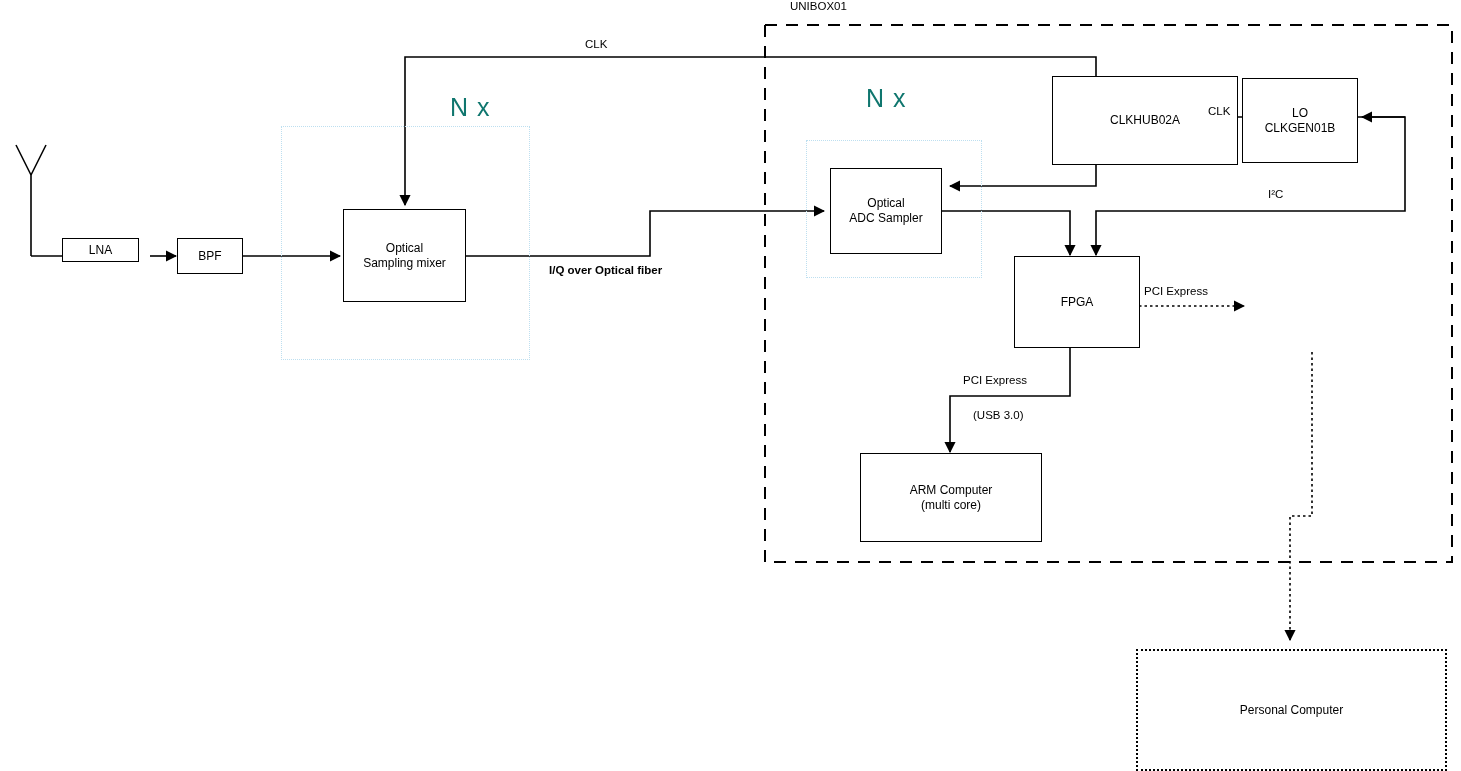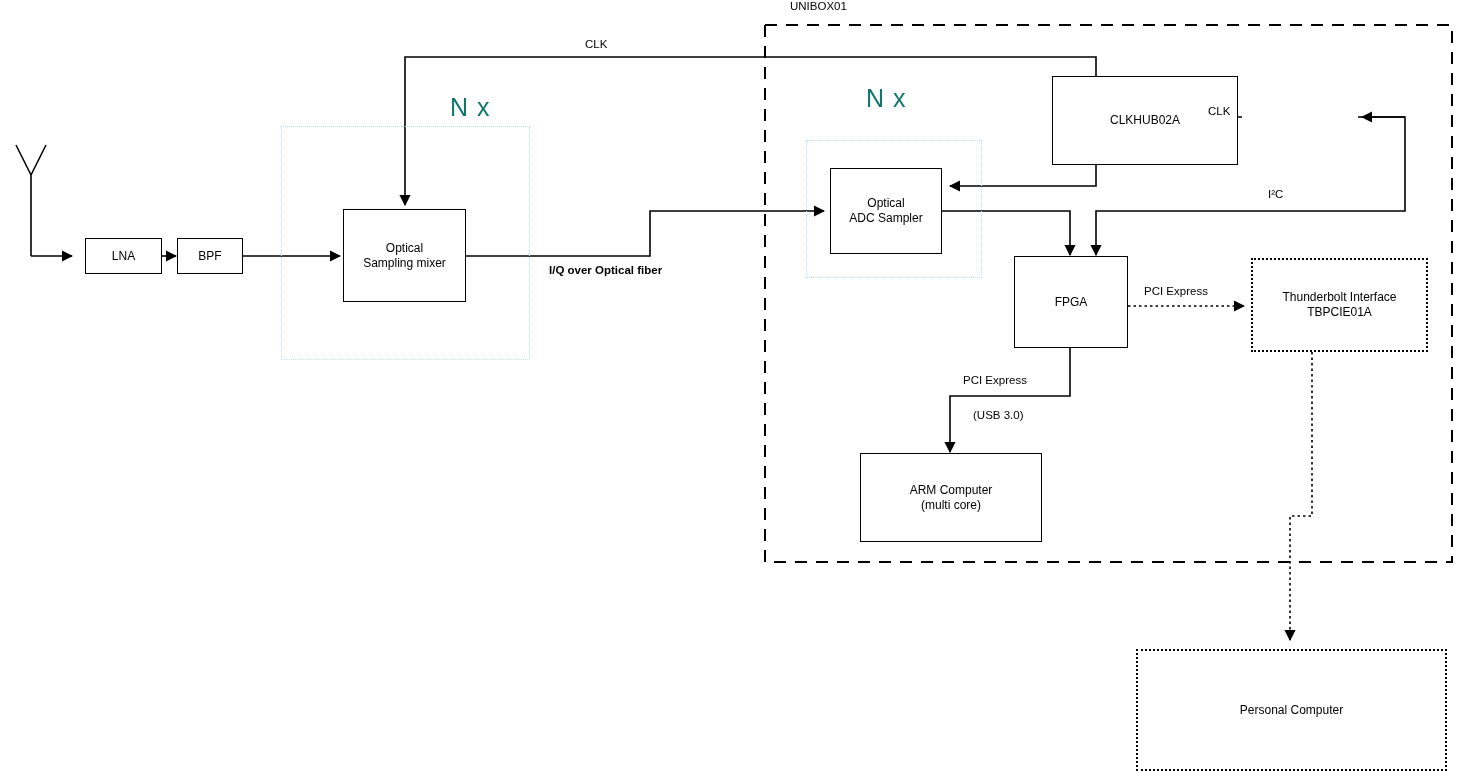--- a/index.html
+++ b/index.html
@@ -117,37 +117,37 @@
   </svg>
 
   <div class="unibox-label" style="left:790px; top:0px;text-align:right;">UNIBOX01</div>
 
   <div class="group-box" style="left:281px; top:126px; width:249px; height:234px;"></div>
   <div class="nx-label" style="left:450px; top:93px;">N x</div>
 
   <div class="group-box" style="left:806px; top:140px; width:176px; height:138px;"></div>
   <div class="nx-label" style="left:866px; top:84px;">N x</div>
 
-  <div class="node solid-box" style="left:85px; top:238px; width:77px; height:36px;">LNA</div>
+  <div class="node solid-box" style="left:62px; top:238px; width:77px; height:24px;">LNA</div>
 
   <div class="node solid-box" style="left:177px; top:238px; width:66px; height:36px;">BPF</div>
 
   <div class="node solid-box" style="left:343px; top:209px; width:123px; height:93px;">Optical
 Sampling mixer</div>
 
   <div class="node solid-box" style="left:830px; top:168px; width:112px; height:86px;">Optical
 ADC Sampler</div>
 
   <div class="node solid-box" style="left:1004px; top:76px; width:186px; height:89px;margin-left:48px;">CLKHUB02A</div>
 
+  <div class="node solid-box" style="left:1242px; top:78px; width:116px; height:85px;">LO
+CLKGEN01B</div>
 
-  <div class="node solid-box" style="left:1014px; top:256px; width:114px; height:92px;">FPGA</div>
+  <div class="node solid-box" style="left:1014px; top:256px; width:126px; height:92px;">FPGA</div>
 
-  <div class="node dotted-box" style="left:1251px; top:258px; width:177px; height:94px;">Thunderbolt Interface
-TBPCIE01A</div>
 
   <div class="node dotted-box" style="left:1136px; top:649px; width:311px; height:122px;">Personal Computer</div>
 
   <div class="node solid-box" style="left:860px; top:453px; width:182px; height:89px;">ARM Computer
 (multi core)</div>
 
   <div class="edge-label" style="left:585px; top:38px;">CLK</div>
 
   <div class="edge-label" style="left:1208px; top:105px;">CLK</div>
 

